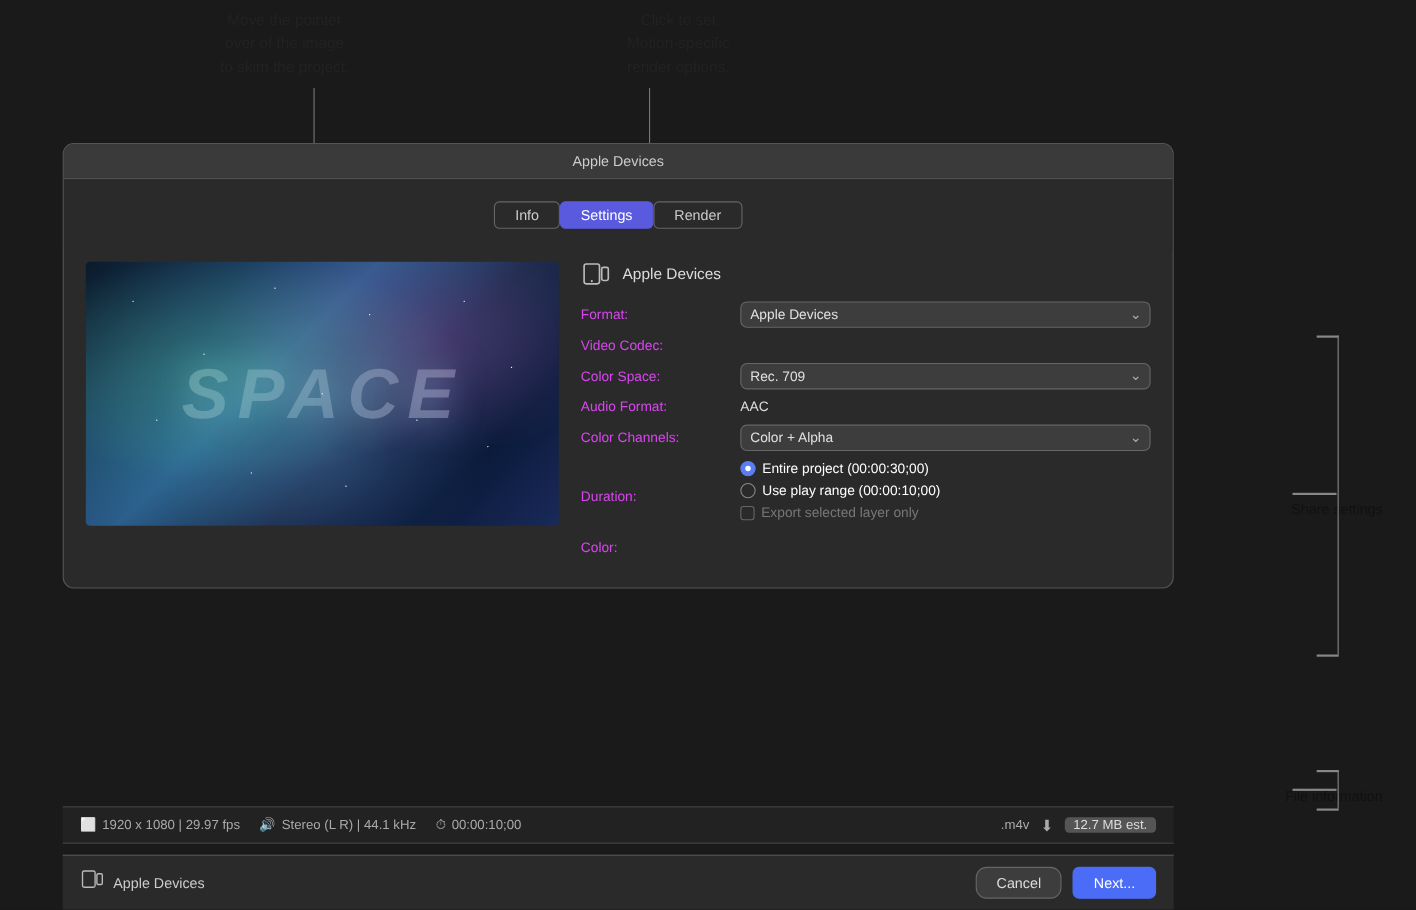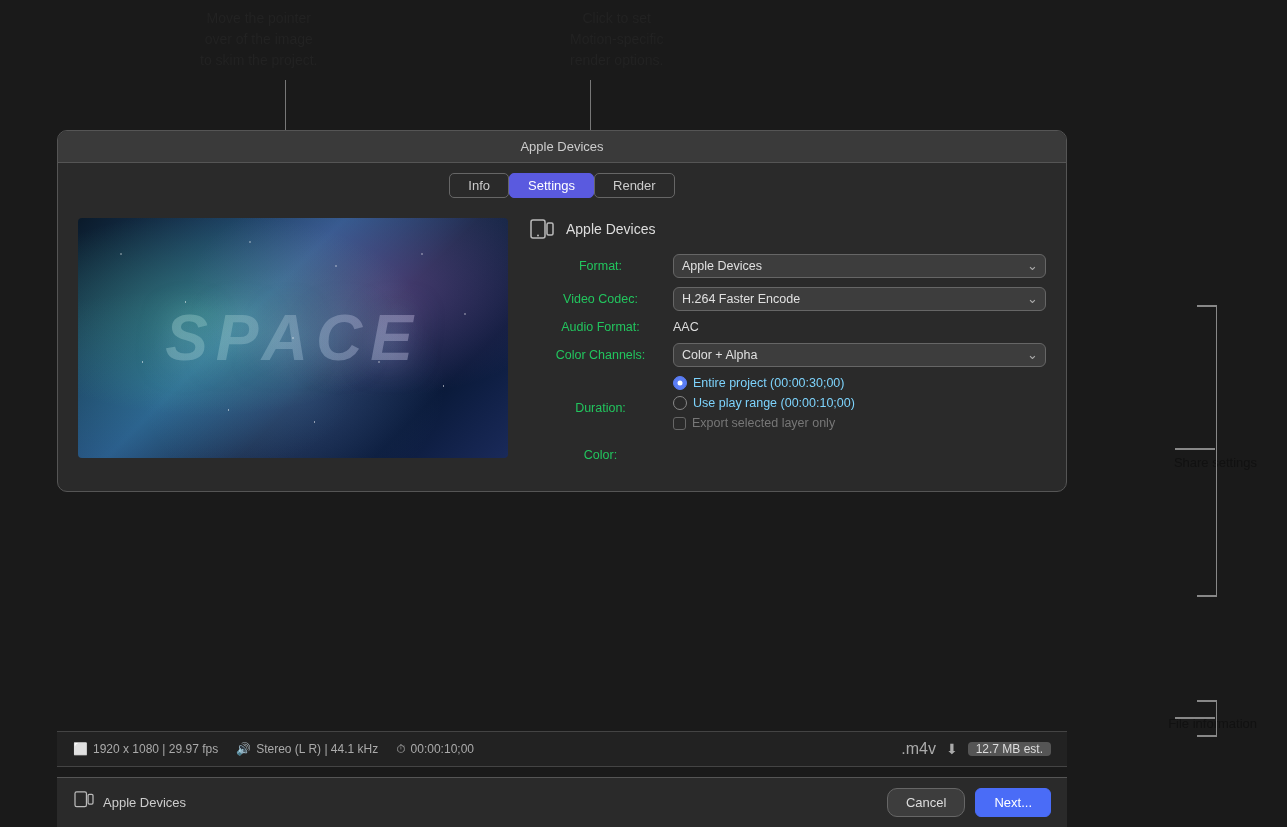--- a/index.html
+++ b/index.html
@@ -35,21 +35,21 @@
       color: #ccc;
       border-bottom: 1px solid #555;
     }
 
     
     .tabs-row {
       display: flex;
       justify-content: center;
       align-items: center;
       gap: 0;
-      padding: 10px 0;
+      padding: 20px 0;
       background: #2a2a2a;
     }
     .tab-btn {
       padding: 4px 18px;
       font-size: 13px;
       color: #ccc;
       background: transparent;
       border: 1px solid transparent;
       border-radius: 5px;
       cursor: pointer;
@@ -151,22 +151,22 @@
       color: #ddd;
     }
 
     .form-row {
       display: flex;
       align-items: center;
       margin-bottom: 9px;
     }
     .form-label {
       width: 145px;
-      text-align: center;
-      color: #22c55e;
+      text-align: left;
+      color: #d946ef;
       font-size: 12.5px;
       flex-shrink: 0;
     }
     .form-select {
       width: 100%;
       padding: 4px 24px 4px 8px;
       background: #3d3d3d;
       border: 1px solid #666;
       border-radius: 6px;
       color: #e0e0e0;
@@ -222,21 +222,21 @@
       width: 5px;
       height: 5px;
       border-radius: 50%;
       background: white;
       top: 50%;
       left: 50%;
       transform: translate(-50%, -50%);
     }
     .radio-label {
       font-size: 12.5px;
-      color: #7dd3fc;
+      color: #ffffff;
     }
 
     .checkbox-row {
       display: flex;
       align-items: center;
       gap: 6px;
       margin-bottom: 9px;
     }
     .checkbox-btn {
       width: 13px;
@@ -432,28 +432,31 @@
         <span class="form-label">Format:</span>
         <div class="select-wrapper">
           <select class="form-select">
             <option>Apple Devices</option>
           </select>
         </div>
       </div>
 
       <div class="form-row">
         <span class="form-label">Video Codec:</span>
+      </div>
+
+
+      <div class="form-row">
+        <span class="form-label">Color Space:</span>
         <div class="select-wrapper">
           <select class="form-select">
-            <option>H.264 Faster Encode</option>
+            <option>Rec. 709</option>
           </select>
         </div>
       </div>
-
-
 
       <div class="form-row">
         <span class="form-label">Audio Format:</span>
         <span class="static-value">AAC</span>
       </div>
 
       <div class="form-row">
         <span class="form-label">Color Channels:</span>
         <div class="select-wrapper">
           <select class="form-select">
@@ -511,21 +514,21 @@
       <span>
         <span>Stereo (L R)</span> | <span>44.1 kHz</span>
       </span>
     </div>
     <div class="status-item">
       <span>⏱</span>
       <span>00:00:10;00</span>
     </div>
   </div>
   <div class="status-right">
-    <span style="font-size:16px; color:#aaa;">.m4v</span>
+    <span style="font-size:12px; color:#aaa;">.m4v</span>
     <span style="font-size:14px; color:#aaa;">⬇</span>
     <span class="file-size-badge">12.7 MB est.</span>
   </div>
 </div>
 
 <div style="position:absolute; right:30px; top:716px;">
   <span class="annotation-label">File information</span>
 </div>
 
 <div style="position:absolute; right:70px; top:700px; width:1.5px; height:35px; background:#888;"></div>

